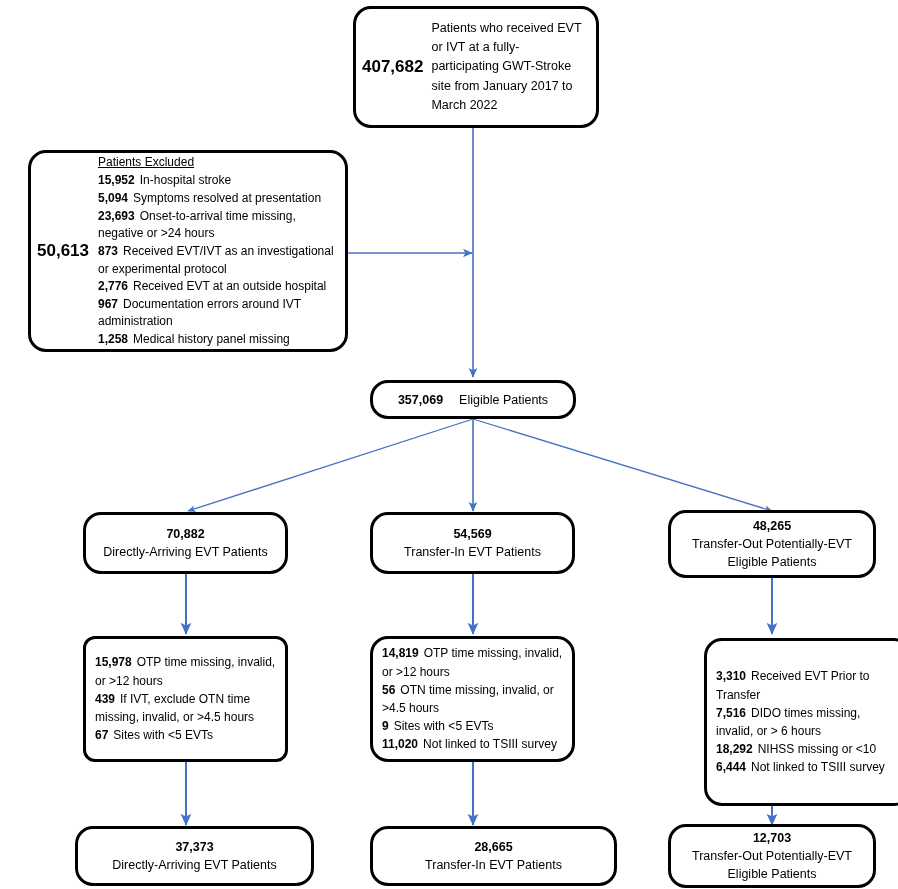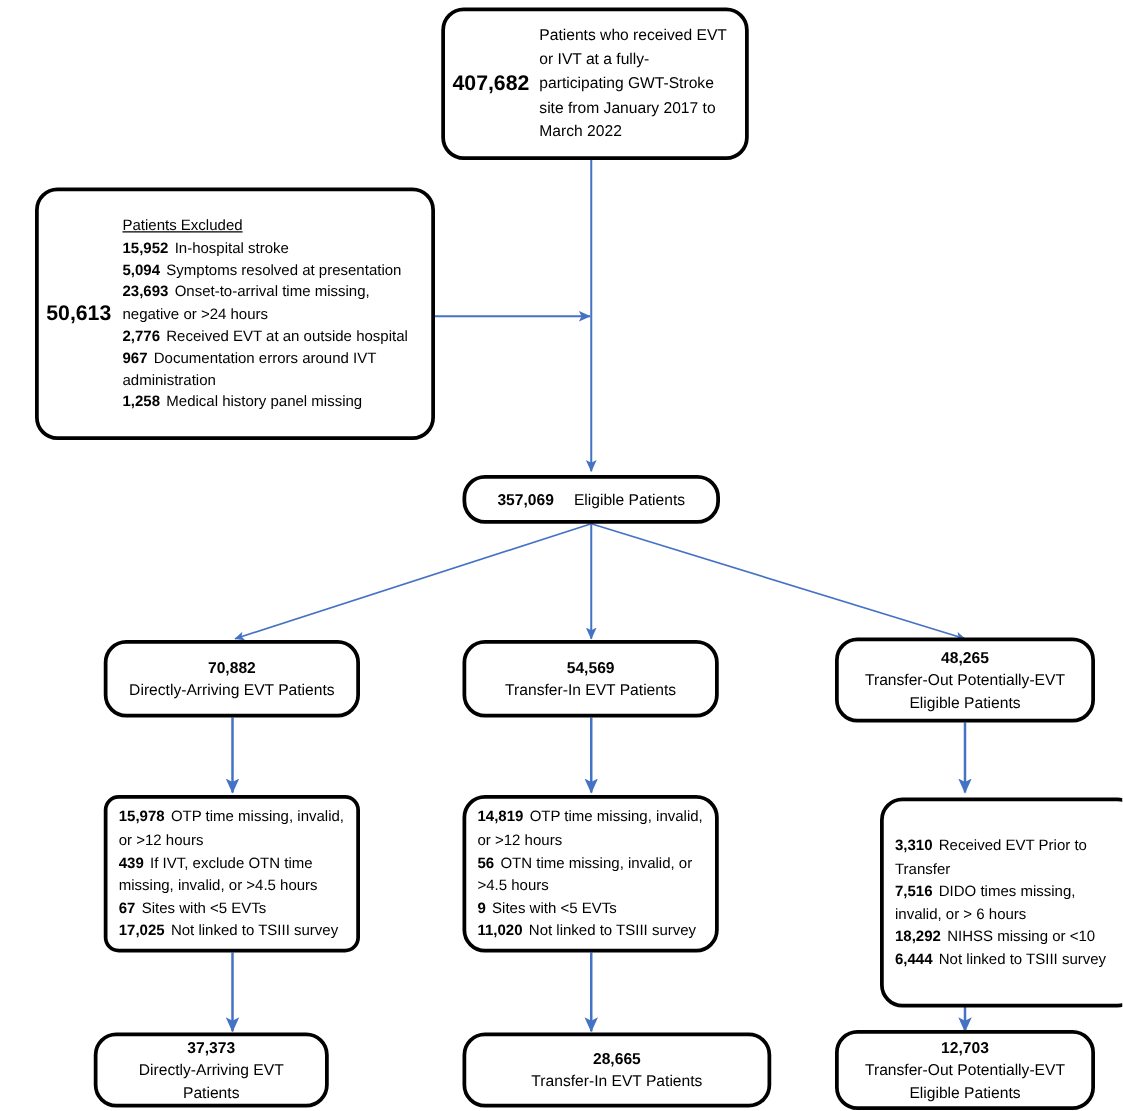--- a/index.html
+++ b/index.html
@@ -163,20 +163,21 @@
 
   <div class="node" style="left:28px; top:150px; width:320px; height:202px;">
     <div class="split" style="padding:0 8px 0 6px;">
       <span class="split-count">50,613</span>
       <div class="split-body" style="margin-left:9px;">
         <span class="excl-heading">Patients Excluded</span>
         <ul class="excl-list">
             <li><b>15,952</b><span class="gap"></span><span>In-hospital stroke</span></li>
             <li><b>5,094</b><span class="gap"></span><span>Symptoms resolved at presentation</span></li>
             <li><b>23,693</b><span class="gap"></span><span>Onset-to-arrival time missing, negative or &gt;24 hours</span></li>
+            <li><b>873</b><span class="gap"></span><span>Received EVT/IVT as an investigational or experimental protocol</span></li>
             <li><b>2,776</b><span class="gap"></span><span>Received EVT at an outside hospital</span></li>
             <li><b>967</b><span class="gap"></span><span>Documentation errors around IVT administration</span></li>
             <li><b>1,258</b><span class="gap"></span><span>Medical history panel missing</span></li>
           </ul>
       </div>
     </div>
   </div>
 
   <div class="node center" style="left:370px; top:380px; width:206px; height:39px;">
     <div class="node-inner">
@@ -208,21 +209,20 @@
       <span class="ctr-line">Eligible Patients</span>
     </div>
   </div>
 
   <div class="node" style="left:83px; top:636px; width:205px; height:126px;border-radius:12px;">
     <div class="node-inner" style="padding:0 9px;">
       <ul class="reason-list">
           <li><b>15,978</b><span class="gap"></span><span>OTP time missing, invalid, or &gt;12 hours</span></li>
           <li><b>439</b><span class="gap"></span><span>If IVT, exclude OTN time missing, invalid, or &gt;4.5 hours</span></li>
           <li><b>67</b><span class="gap"></span><span>Sites with &lt;5 EVTs</span></li>
-          <li><b>17,025</b><span class="gap"></span><span>Not linked to TSIII survey</span></li>
         </ul>
     </div>
   </div>
 
   <div class="node" style="left:370px; top:636px; width:205px; height:126px;">
     <div class="node-inner" style="padding:0 9px;">
       <ul class="reason-list">
           <li><b>14,819</b><span class="gap"></span><span>OTP time missing, invalid, or &gt;12 hours</span></li>
           <li><b>56</b><span class="gap"></span><span>OTN time missing, invalid, or &gt;4.5 hours</span></li>
           <li><b>9</b><span class="gap"></span><span>Sites with &lt;5 EVTs</span></li>
@@ -235,21 +235,21 @@
     <div class="node-inner" style="padding:0 9px;">
       <ul class="reason-list">
           <li><b>3,310</b><span class="gap"></span><span>Received EVT Prior to Transfer</span></li>
           <li><b>7,516</b><span class="gap"></span><span>DIDO times missing, invalid, or &gt; 6 hours</span></li>
           <li><b>18,292</b><span class="gap"></span><span>NIHSS missing or &lt;10</span></li>
           <li><b>6,444</b><span class="gap"></span><span>Not linked to TSIII survey</span></li>
         </ul>
     </div>
   </div>
 
-  <div class="node center" style="left:75px; top:826px; width:188px; height:60px;">
+  <div class="node center" style="left:75px; top:826px; width:239px; height:60px;">
     <div class="node-inner">
       <span class="ctr-line num">37,373</span>
       <span class="ctr-line">Directly-Arriving EVT Patients</span>
     </div>
   </div>
 
   <div class="node center" style="left:370px; top:826px; width:247px; height:60px;">
     <div class="node-inner">
       <span class="ctr-line num">28,665</span>
       <span class="ctr-line">Transfer-In EVT Patients</span>

